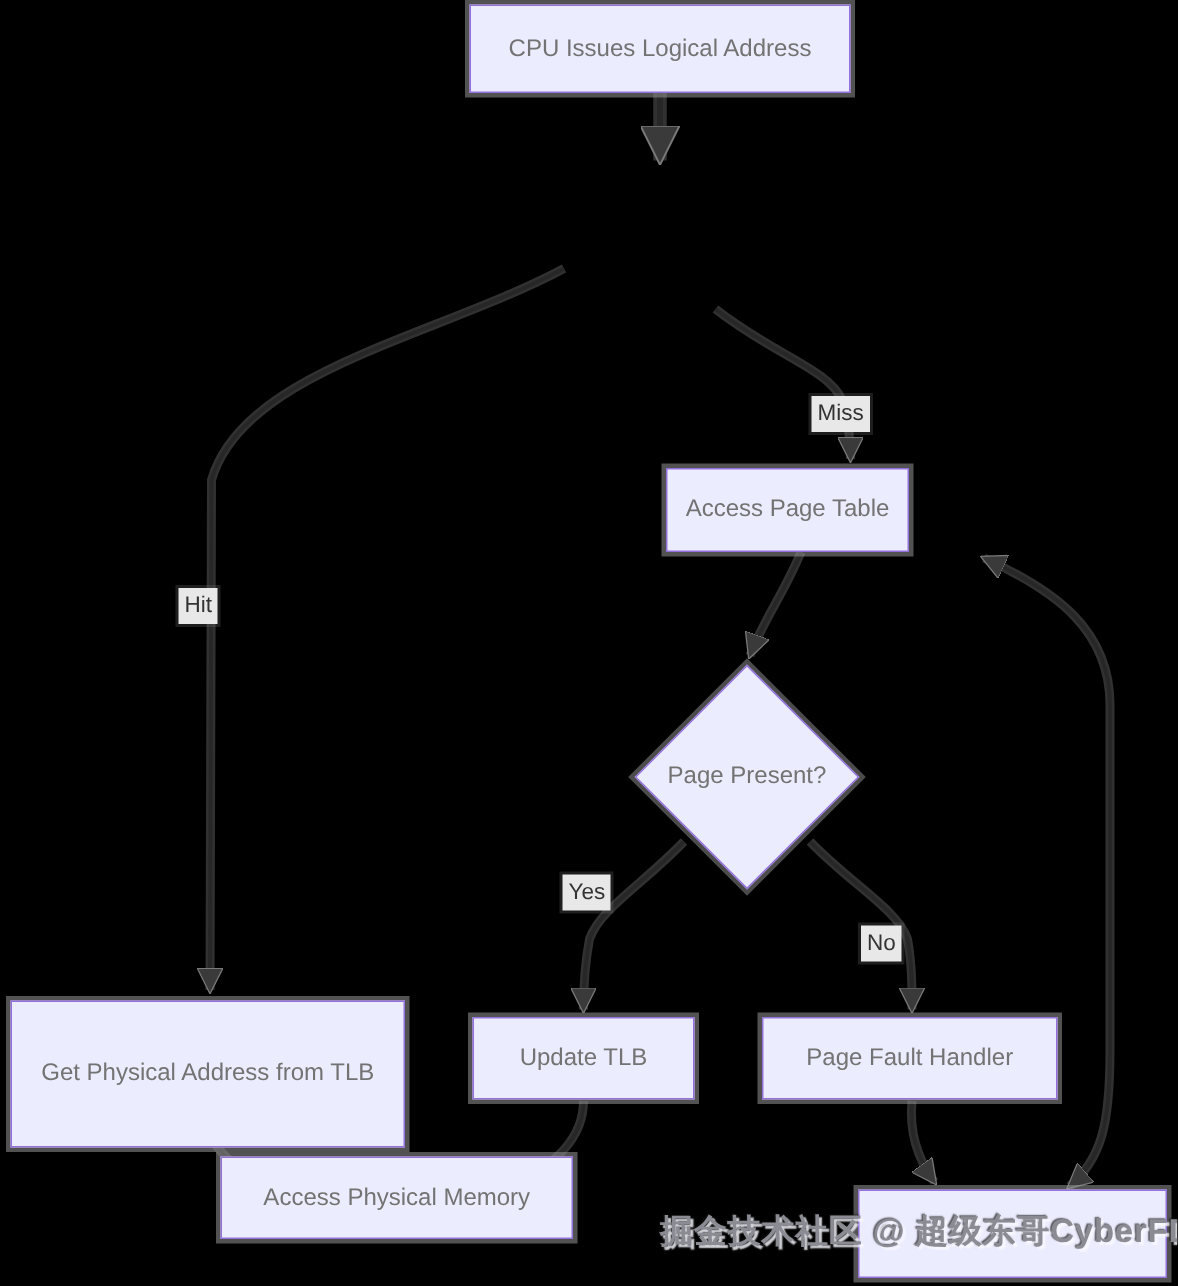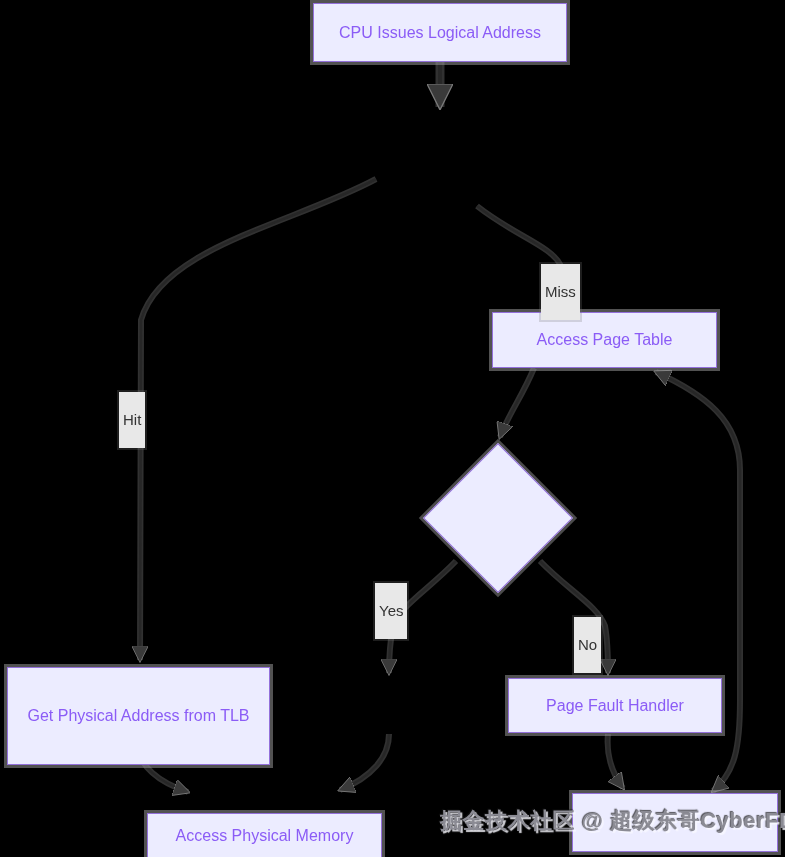--- a/index.html
+++ b/index.html
@@ -11,32 +11,32 @@
   .edge-halo{fill:none;stroke:#8d8d8d;stroke-opacity:.35;stroke-width:6;}
   .edge-line{fill:none;stroke:#272727;stroke-width:2.6;}
   .edge-line.thick{stroke-width:4;}
   .edge-halo.thick{stroke-width:9;}
   .node{position:absolute;z-index:2;display:flex;align-items:center;justify-content:center;}
   .rect{
     background:#ECECFF;border:1.5px solid #9370DB;box-sizing:border-box;
     box-shadow:0 0 0 3px rgba(150,150,150,0.55);
   }
   .node-label{
-    color:#8b5cf6;font-size:16px;line-height:1.45;text-align:center;
+    color:#737373;font-size:16px;line-height:1.45;text-align:center;
     position:relative;z-index:3;padding:0 8px;
   }
   .diamond{background:transparent;}
   .diamond-shape{
     position:absolute;left:50%;top:50%;transform:translate(-50%,-50%) rotate(45deg);
     background:#ECECFF;border:1.5px solid #9370DB;box-sizing:border-box;
     box-shadow:0 0 0 3px rgba(150,150,150,0.5);
   }
   .edge-chip{
     position:absolute;z-index:4;background:#e8e8e8;color:#333;
-    font-size:15px;padding:18px 4px;line-height:1.3;
+    font-size:15px;padding:2px 4px;line-height:1.3;
     box-shadow:0 0 0 2px rgba(120,120,120,0.25);
   }
   #watermark{
     position:absolute;z-index:6;left:440px;top:806px;width:345px;
     font-size:22px;font-weight:bold;white-space:nowrap;
     color:#8b8b94;
     text-shadow:2px 2px 1px rgba(248,248,255,0.85), -1px -1px 1px rgba(20,20,20,0.7);
     letter-spacing:0.5px;
   }
 </style>
@@ -100,44 +100,48 @@
     <g>
       <path class="edge-halo" d="M608,734 C606,755 612,773 623,788"></path>
       <path class="edge-line" d="M608,734 C606,755 612,773 623,788" marker-end="url(#arrow)"></path>
     </g>
   </svg>
 
   <div class="node rect" style="left:313px;top:3px;width:254px;height:59px">
     <span class="node-label">CPU Issues Logical Address</span>
   </div>
 
-  <div class="node rect" style="left:492px;top:312px;width:225px;height:56px">
+  <div class="node rect" style="left:444px;top:312px;width:162px;height:56px">
     <span class="node-label">Access Page Table</span>
   </div>
 
   <div class="node rect" style="left:7px;top:667px;width:263px;height:98px">
     <span class="node-label" style="max-width:230px;">Get Physical Address from TLB</span>
   </div>
 
+  <div class="node rect" style="left:315px;top:678px;width:148px;height:55px">
+    <span class="node-label">Update TLB</span>
+  </div>
 
-  <div class="node rect" style="left:508px;top:678px;width:214px;height:55px">
+  <div class="node rect" style="left:508px;top:678px;width:197px;height:55px">
     <span class="node-label">Page Fault Handler</span>
   </div>
 
-  <div class="node rect" style="left:147px;top:813px;width:235px;height:45px">
+  <div class="node rect" style="left:147px;top:771px;width:235px;height:55px">
     <span class="node-label">Access Physical Memory</span>
   </div>
 
   <div class="node rect" style="left:572px;top:793px;width:206px;height:59px">
     <span class="node-label"></span>
   </div>
 
 
   <div class="node diamond" style="left:423px;top:443px;width:150px;height:150px">
     <div class="diamond-shape" style="width:106px;height:106px"></div>
+    <span class="node-label">Page Present?</span>
   </div>
 
   <div class="edge-chip" style="left:119px;top:392px">Hit</div>
   <div class="edge-chip" style="left:541px;top:264px">Miss</div>
   <div class="edge-chip" style="left:375px;top:583px">Yes</div>
   <div class="edge-chip" style="left:574px;top:617px">No</div>
 
   <div id="watermark">掘金技术社区 @ 超级东哥CyberFD</div>
 
 </div>

